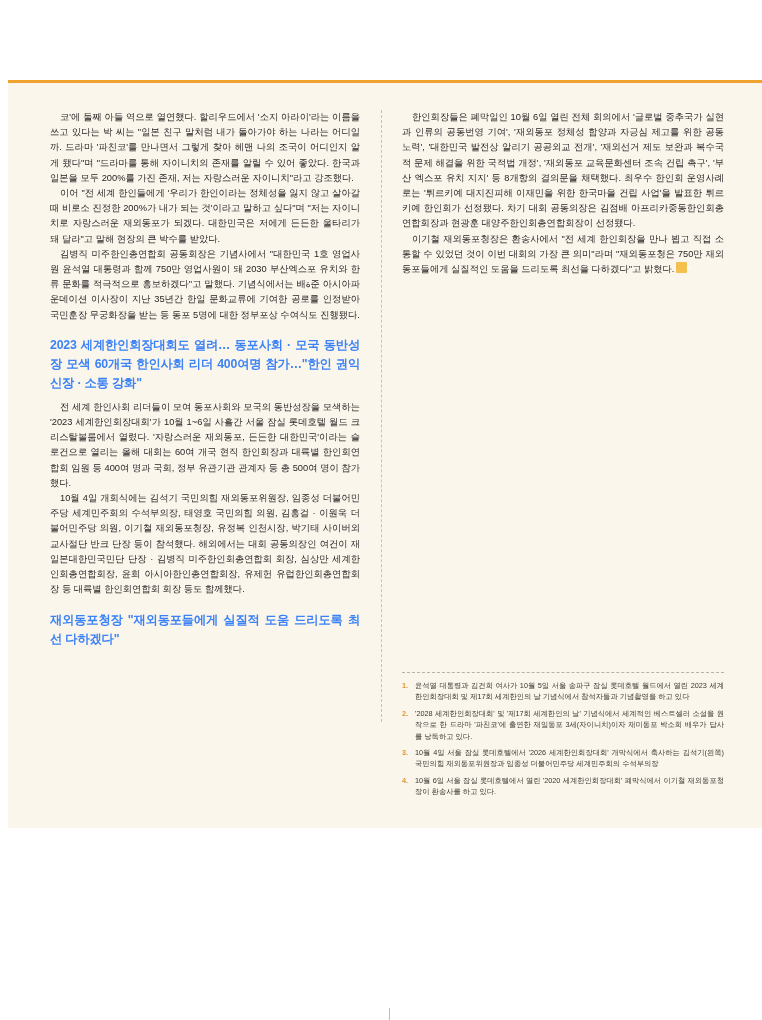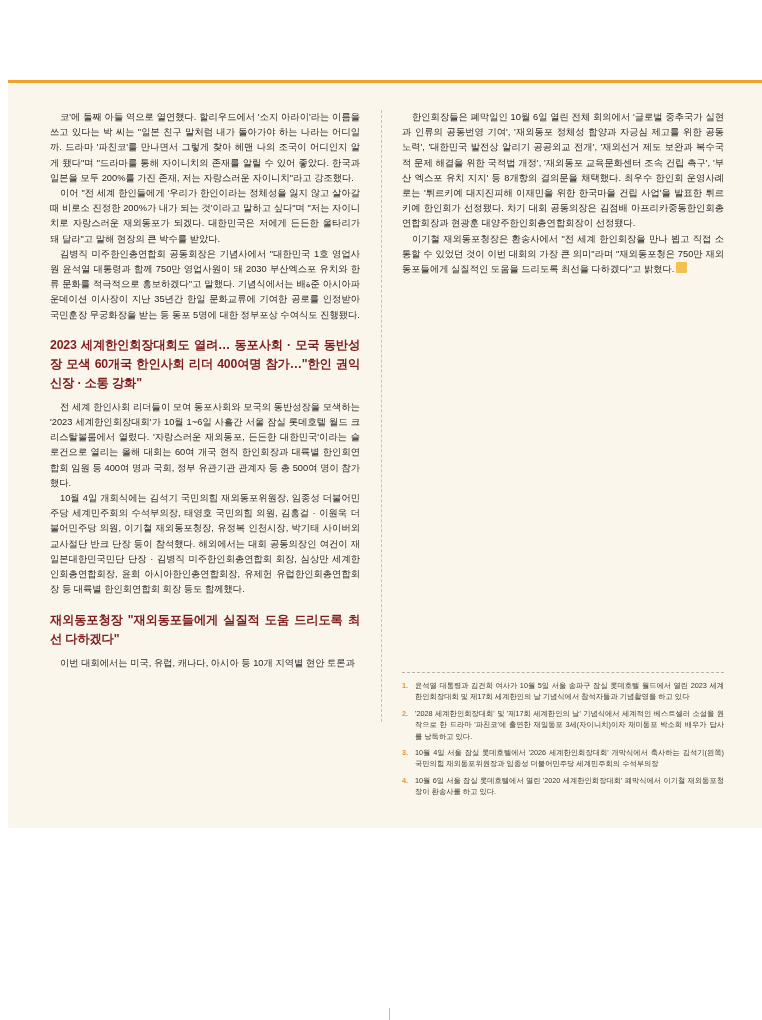--- a/index.html
+++ b/index.html
@@ -47,21 +47,21 @@
     position:absolute; left:373px; top:86px; width:0; height:612px;
     border-left:1px dashed #c9c2b4;
   }
 
   p { margin:0 0 0 0; text-indent:10px; }
   p.noind { text-indent:0; }
 
   h2.headline {
     font-size:12.3px;
     line-height:19px;
-    color:#7f1d1d;
+    color:#3b82f6;
     font-weight:bold;
     margin:13px 0 7px 0;
     text-indent:0;
     letter-spacing:-0.2px;
   }
   h2.headline.second { margin-top:14px; }
 
   
   .footnote-wrap {
     position:absolute;
@@ -117,21 +117,20 @@
     <p>이어 "전 세계 한인들에게 '우리가 한인이라는 정체성을 잃지 않고 살아갈 때 비로소 진정한 200%가 내가 되는 것'이라고 말하고 싶다"며 "저는 자이니치로 자랑스러운 재외동포가 되겠다. 대한민국은 저에게 든든한 울타리가 돼 달라"고 말해 현장의 큰 박수를 받았다.</p>
     <p>김병직 미주한인총연합회 공동회장은 기념사에서 "대한민국 1호 영업사원 윤석열 대통령과 함께 750만 영업사원이 돼 2030 부산엑스포 유치와 한류 문화를 적극적으로 홍보하겠다"고 말했다. 기념식에서는 배ة준 아시아파운데이션 이사장이 지난 35년간 한일 문화교류에 기여한 공로를 인정받아 국민훈장 무궁화장을 받는 등 동포 5명에 대한 정부포상 수여식도 진행됐다.</p>
 
     <h2 class="headline">2023 세계한인회장대회도 열려… 동포사회 · 모국 동반성장 모색 60개국 한인사회 리더 400여명 참가…"한인 권익 신장 · 소통 강화"</h2>
 
     <p>전 세계 한인사회 리더들이 모여 동포사회와 모국의 동반성장을 모색하는 '2023 세계한인회장대회'가 10월 1~6일 사흘간 서울 잠실 롯데호텔 월드 크리스탈볼룸에서 열렸다. '자랑스러운 재외동포, 든든한 대한민국'이라는 슬로건으로 열리는 올해 대회는 60여 개국 현직 한인회장과 대륙별 한인회연합회 임원 등 400여 명과 국회, 정부 유관기관 관계자 등 총 500여 명이 참가했다.</p>
     <p>10월 4일 개회식에는 김석기 국민의힘 재외동포위원장, 임종성 더불어민주당 세계민주회의 수석부의장, 태영호 국민의힘 의원, 김홍걸 · 이원욱 더불어민주당 의원, 이기철 재외동포청장, 유정복 인천시장, 박기태 사이버외교사절단 반크 단장 등이 참석했다. 해외에서는 대회 공동의장인 여건이 재일본대한민국민단 단장 · 김병직 미주한인회총연합회 회장, 심상만 세계한인회총연합회장, 윤희 아시아한인총연합회장, 유제헌 유럽한인회총연합회장 등 대륙별 한인회연합회 회장 등도 함께했다.</p>
 
     <h2 class="headline second">재외동포청장 "재외동포들에게 실질적 도움 드리도록 최선 다하겠다"</h2>
 
-    <p>이번 대회에서는 미국, 유럽, 캐나다, 아시아 등 10개 지역별 현안 토론과</p>
   </div>
 
   <div class="col col-right">
     <p>한인회장들은 폐막일인 10월 6일 열린 전체 회의에서 '글로벌 중추국가 실현과 인류의 공동번영 기여', '재외동포 정체성 함양과 자긍심 제고를 위한 공동 노력', '대한민국 발전상 알리기 공공외교 전개', '재외선거 제도 보완과 복수국적 문제 해결을 위한 국적법 개정', '재외동포 교육문화센터 조속 건립 촉구', '부산 엑스포 유치 지지' 등 8개항의 결의문을 채택했다. 최우수 한인회 운영사례로는 '튀르키예 대지진피해 이재민을 위한 한국마을 건립 사업'을 발표한 튀르키예 한인회가 선정됐다. 차기 대회 공동의장은 김점배 아프리카중동한인회총연합회장과 현광훈 대양주한인회총연합회장이 선정됐다.</p>
     <p>
       <span>이기철 재외동포청장은 환송사에서 "전 세계 한인회장을 만나 뵙고 직접 소통할 수 있었던 것이 이번 대회의 가장 큰 의미"라며 "재외동포청은 750만 재외동포들에게 실질적인 도움을 드리도록 최선을 다하겠다"고 밝혔다.</span><span class="fn-marker">4</span>
     </p>
   </div>
 
   <div class="footnote-wrap">

